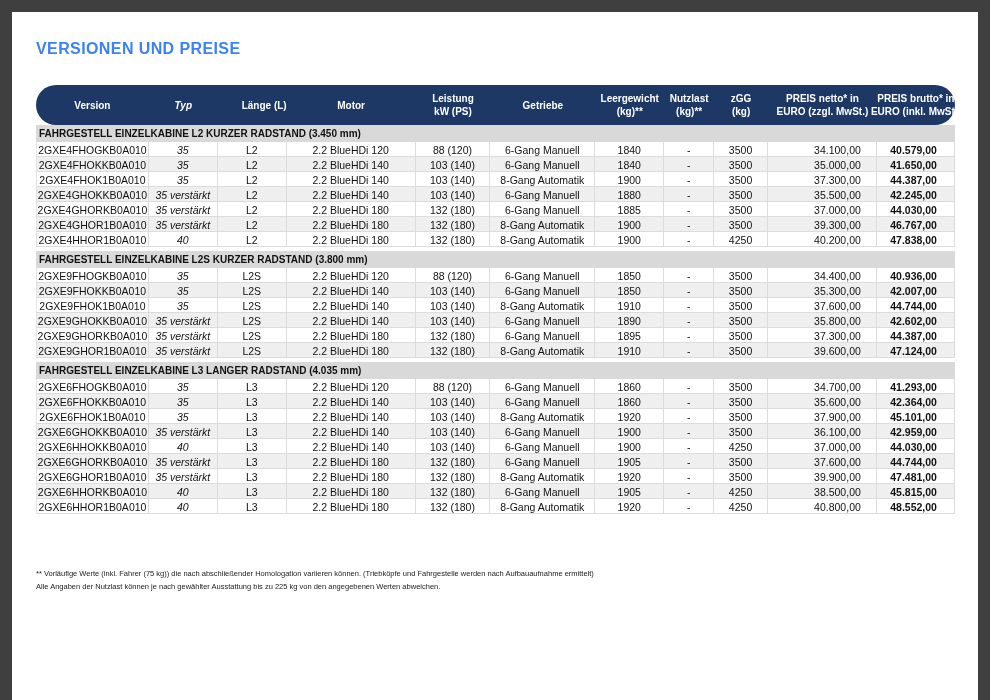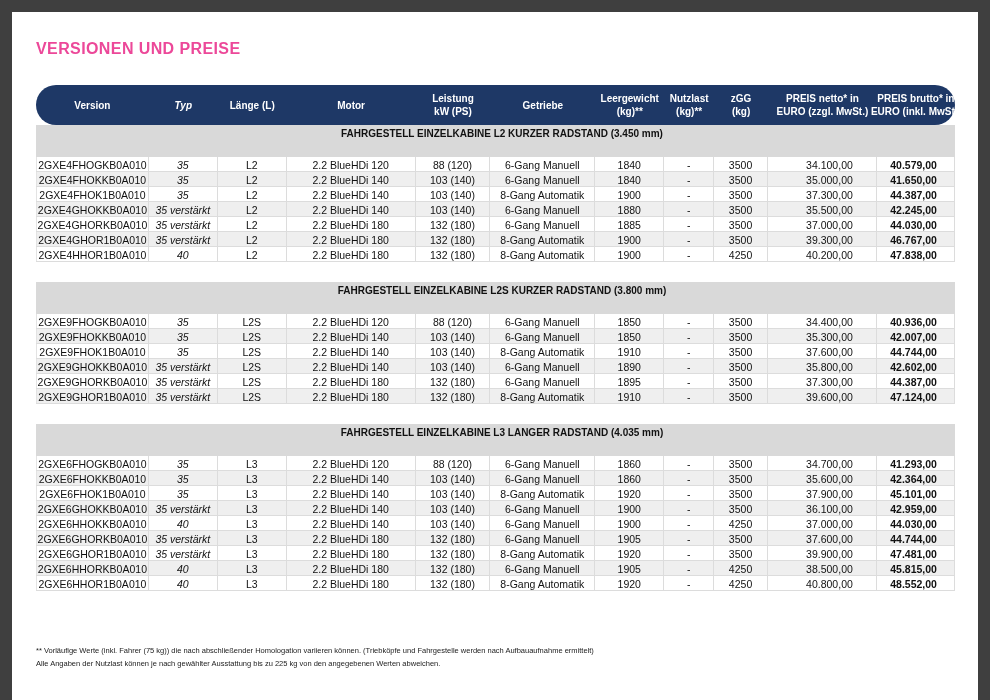--- a/index.html
+++ b/index.html
@@ -9,65 +9,65 @@
     font-family: "Liberation Sans", "DejaVu Sans", sans-serif;
     position: relative;
   }
   .page {
     position:absolute; top:12px; left:12px; right:12px; bottom:0;
     background:#ffffff;
     padding:28px 23px 0 24px;
   }
   .title {
     font-size:16px; font-weight:bold; letter-spacing:0.4px;
-    color:#ec4899;
+    color:#3b82f6;
   }
   .pricetable { width:100%; margin-top:27px; font-size:10.5px; color:#111; }
 
   
   .thead {
     display:flex; align-items:stretch;
     background: var(--header-bg, #1e3866);
     color: var(--header-text, #ffffff);
     font-weight:bold; height:40px;border-radius:20px;
   }
   .th {
     display:flex; flex-direction:column; justify-content:center; align-items:center;
     text-align:center; font-size:10px; line-height:13px; white-space:nowrap;
     overflow:visible;
   }
 
   
-  .col0 { width:12.28%; } .col1 { width:7.50%;font-style:italic; } .col2 { width:7.50%; }
+  .col0 { width:12.28%; } .col1 { width:7.50%;font-style:italic; } .col2 { width:7.50%;align-items:flex-end; }
   .col3 { width:14.02%; } .col4 { width:8.15%; } .col5 { width:11.41%; }
   .col6 { width:7.50%; }  .col7 { width:5.43%; } .col8 { width:5.87%; }
   .col9 { width:11.84%; } .col10 { width:8.50%; }
 
   
-  .section + .section { margin-top:20px; }
+  .section + .section { margin-top:4px; }
   .section-heading {
     background: var(--section-bg, #d9d9d9);
     font-weight:bold; font-size:10px;
-    height:32px; line-height:17px; padding-left:13px;
-    color:#111; white-space:nowrap; overflow:hidden;text-align:center;
+    height:17px; line-height:17px; padding-left:3px;
+    color:#111; white-space:nowrap; overflow:hidden;
   }
 
   
   .row {
     display:flex; height:15px; line-height:17px;
     border-bottom:1px solid #dcdcdc;
     background:#ffffff;
   }
   .rows .row:nth-child(even) { background: var(--row-alt-bg, #efefef); }
   .td {
     text-align:center; white-space:nowrap; overflow:hidden;
     border-right:1px solid #dcdcdc;
   }
   .td:first-child { border-left:1px solid #e3e3e3; }
-  .td.num-netto  { text-align:right; padding-right:23px; }
+  .td.num-netto  { text-align:right; padding-right:15px; }
   .td.num-brutto { text-align:right; padding-right:17px; font-weight:bold; }
 
   
   .footnotes { margin-top:53px; }
   .footnote { font-size:7.5px; line-height:13px; color:#222; white-space:nowrap; overflow:hidden; }
 </style>
 </head>
 <body>
 
 <div class="page">

